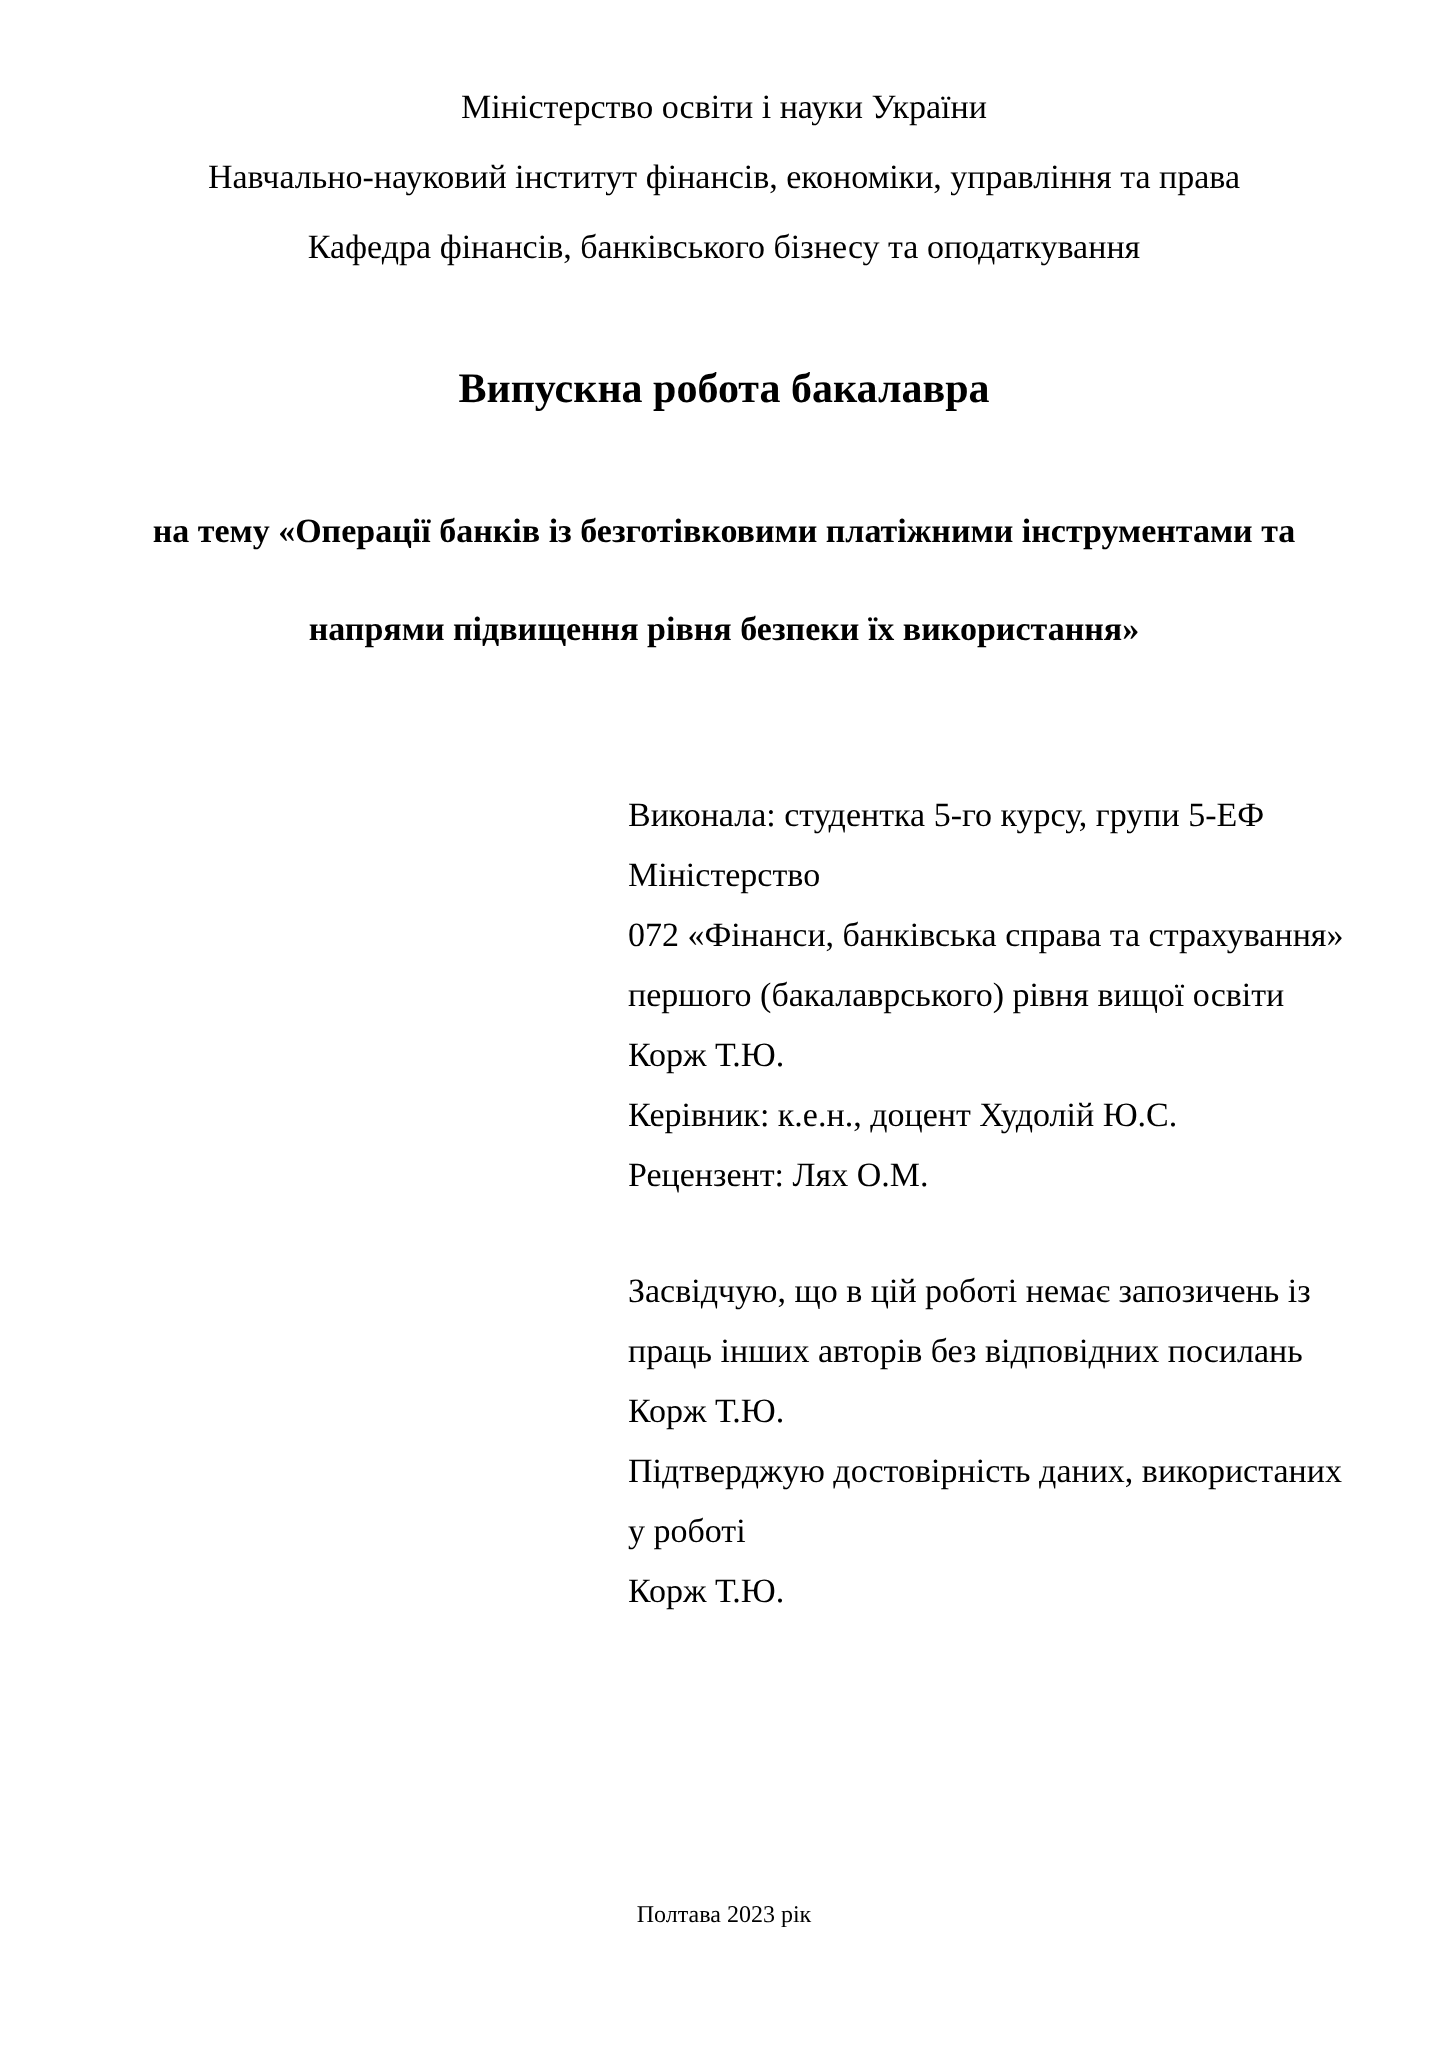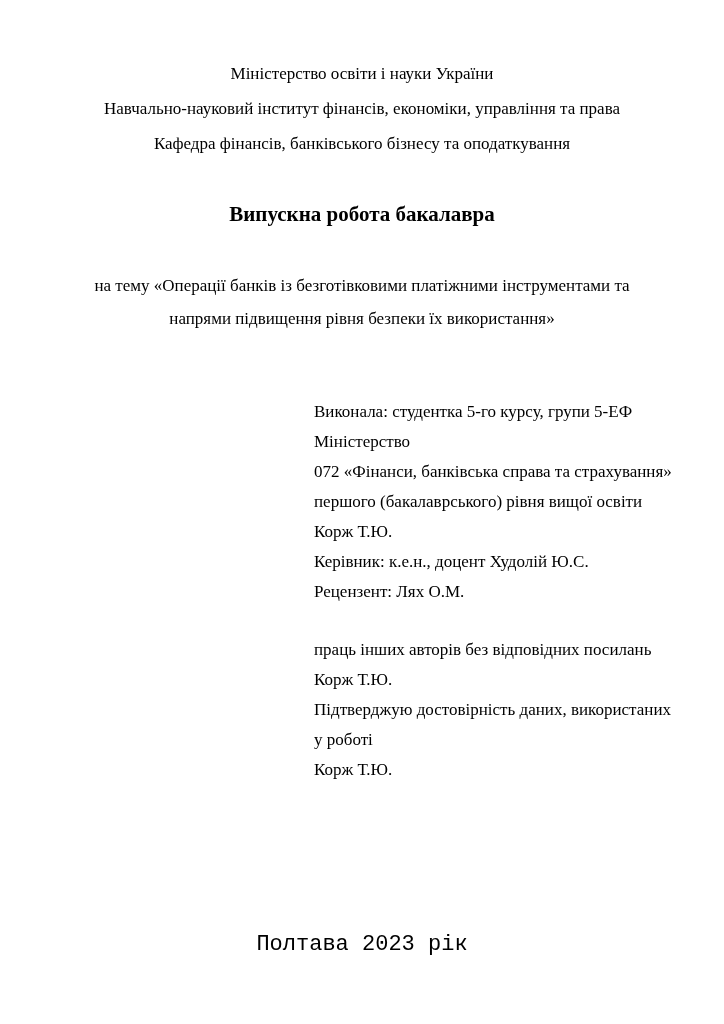--- a/index.html
+++ b/index.html
@@ -13,45 +13,45 @@
       height: 1024px;
       position: relative;
       font-family: "Liberation Serif", "DejaVu Serif", serif;
       color: #000000;
       overflow: hidden;
     }
     .page {
       position: relative;
       width: 724px;
       height: 976px;
-      padding: 56px 44px 0 44px;
+      padding: 36px 44px 0 44px;
     }
     .header-block p {
       margin: 0;
       text-align: center;
       font-size: 17px;
       line-height: 35px;
       white-space: nowrap;
     }
     .thesis-title {
       margin: 12px;
       margin-top: 40px;
       text-align: center;
       font-size: 21px;
       font-weight: bold;
       line-height: 26px;
     }
     .topic-block {
       margin-top: 42px;
     }
     .topic-block p {
-      margin: 0;
+      margin: 16px;
       text-align: center;
       font-size: 17px;
-      font-weight: normal;
+      font-weight: bold;
       line-height: 33px;
     }
     .author-block {
       margin-top: 62px;
       margin-left: 270px;
     }
     .author-block p,
     .declaration-block p {
       margin: 0;
       font-size: 17px;
@@ -60,25 +60,24 @@
     }
     .declaration-block {
       margin-top: 28px;
       margin-left: 270px;
     }
     .footer-line {
       position: absolute;
       left: 0;
       right: 0;
       top: 933px;
-      margin: 0;
+      margin: 12px;
       text-align: center;
-      font-size: 22px;
+      font-size: 12px;
       line-height: 24px;
-      font-family: Liberation Mono, monospace;
     }
   </style>
 </head>
 <body>
 
 <div class="page">
 
   <div class="header-block">
     <p>Міністерство освіти і науки України</p>
     <p>Навчально-науковий інститут фінансів, економіки, управління та права</p>
@@ -96,20 +95,21 @@
     <p>Виконала: студентка 5-го курсу, групи 5-ЕФ</p>
     <p>Міністерство</p>
     <p>072 «Фінанси, банківська справа та страхування»</p>
     <p>першого (бакалаврського) рівня вищої освіти</p>
     <p>Корж Т.Ю.</p>
     <p>Керівник: к.е.н., доцент Худолій Ю.С.</p>
     <p>Рецензент: Лях О.М.</p>
   </div>
 
   <div class="declaration-block">
+    <p>Засвідчую, що в цій роботі немає запозичень із</p>
     <p>праць інших авторів без відповідних посилань</p>
     <p>Корж Т.Ю.</p>
     <p>Підтверджую достовірність даних, використаних</p>
     <p>у роботі</p>
     <p>Корж Т.Ю.</p>
   </div>
 
   <p class="footer-line">Полтава 2023 рік</p>
 
 </div>

